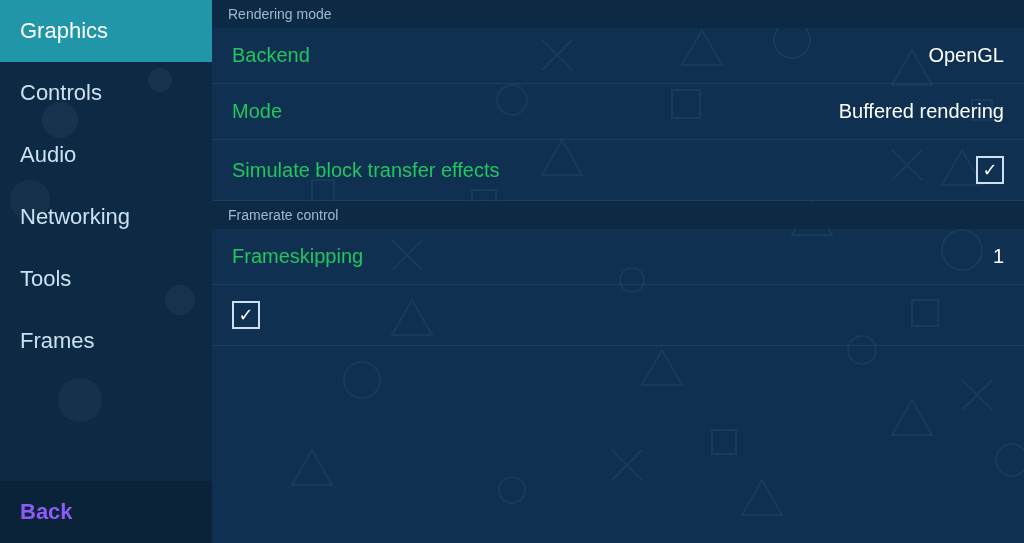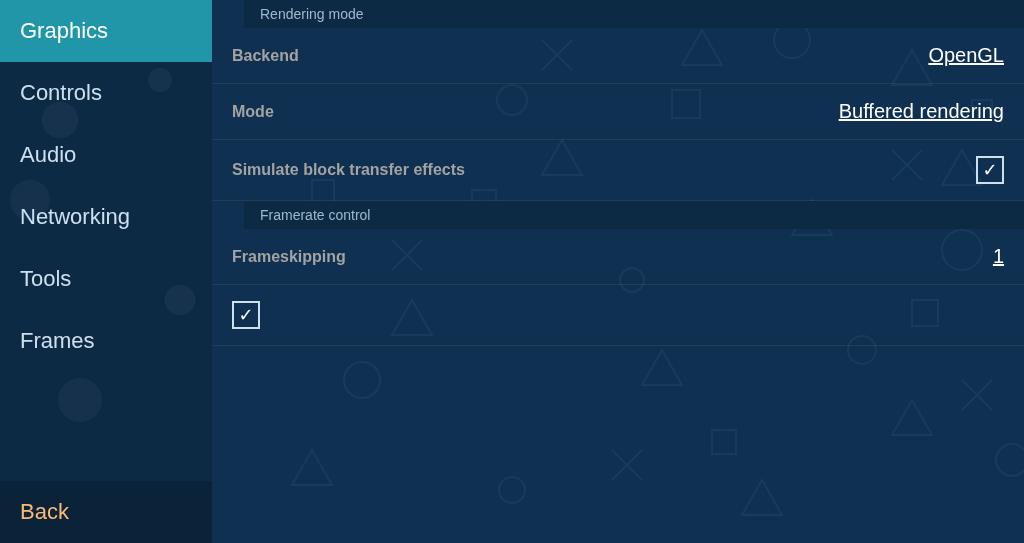--- a/index.html
+++ b/index.html
@@ -52,23 +52,23 @@
       background: #2196a8;
       color: #ffffff;
     }
 
     .sidebar-spacer {
       flex: 1;
     }
 
     .sidebar-back {
       padding: 18px 20px;
-      color: #fdba74;
+      color: #8b5cf6;
       font-size: 22px;
-      font-weight: 400;
+      font-weight: 700;
       cursor: pointer;
       background: #0b2338;
       position: relative;
       z-index: 1;
     }
 
     
     .main {
       flex: 1;
       height: 543px;
@@ -100,44 +100,42 @@
       opacity: 0.07;
     }
 
     .section-header {
       background: #0d2a45;
       color: #a0b8cc;
       font-size: 14px;
       padding: 6px 16px;
       position: relative;
       z-index: 1;
-      margin-left: 32px;
     }
 
     .setting-row {
       display: flex;
       align-items: center;
       justify-content: space-between;
       padding: 16px 20px;
       border-bottom: 1px solid rgba(255,255,255,0.07);
       position: relative;
       z-index: 1;
     }
 
     .setting-label {
-      color: #a3a3a3;
-      font-size: 16px;
-      font-weight: 700;
+      color: #22c55e;
+      font-size: 20px;
+      font-weight: 400;
     }
 
     .setting-value {
       color: #ffffff;
       font-size: 20px;
       font-weight: 400;
-      text-decoration: underline;
     }
 
     .checkbox {
       width: 28px;
       height: 28px;
       border: 2px solid #cde0f0;
       display: flex;
       align-items: center;
       justify-content: center;
       color: #ffffff;

